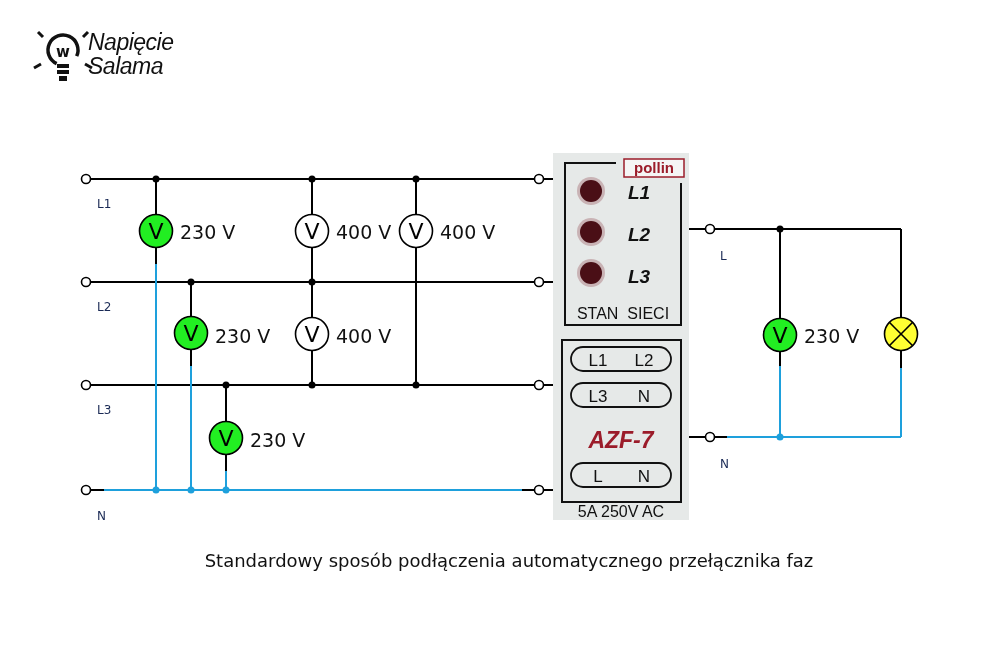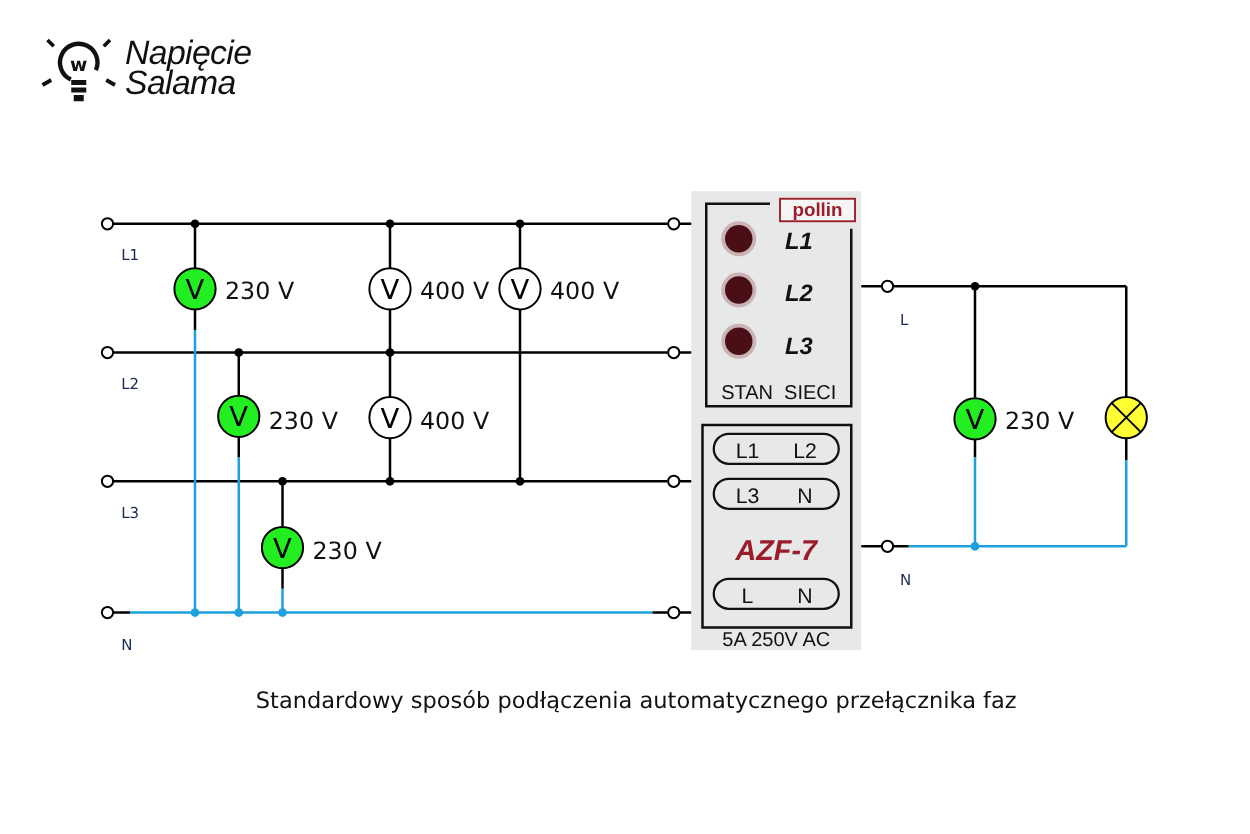--- a/index.html
+++ b/index.html
@@ -1,18 +1,18 @@
 <!DOCTYPE html>
 <html><head>
 <meta charset="utf-8">
 <style>
   html, body { margin:0; padding:0; background:#ffffff; }
   body { width:1000px; height:667px; position:relative; overflow:hidden; font-family:"DejaVu Sans", sans-serif; }
   #stage { position:absolute; left:0; top:0; width:1000px; height:667px; }
-  .logo-text { position:absolute; left:100px; top:30px; font-family:"Liberation Sans", sans-serif; font-style:italic; font-size:27px; line-height:24px; color:#111; letter-spacing:-0.5px; }
+  .logo-text { position:absolute; left:88px; top:30px; font-family:"Liberation Sans", sans-serif; font-style:italic; font-size:23px; line-height:24px; color:#111; letter-spacing:-0.5px; }
   .caption { position:absolute; left:0; width:1018px; top:550px; text-align:center; font-family:"DejaVu Sans", sans-serif; font-size:18px; color:#111; }
   svg text { font-family:"DejaVu Sans", sans-serif; }
   .lbl { font-size:12px; fill:#1a2a55; }
   .vlbl { font-size:19px; fill:#111; }
   .vglyph { font-size:22px; fill:#000; }
   .dev { font-family:"Liberation Sans", sans-serif; }
 </style>
 </head>
 <body>
 

